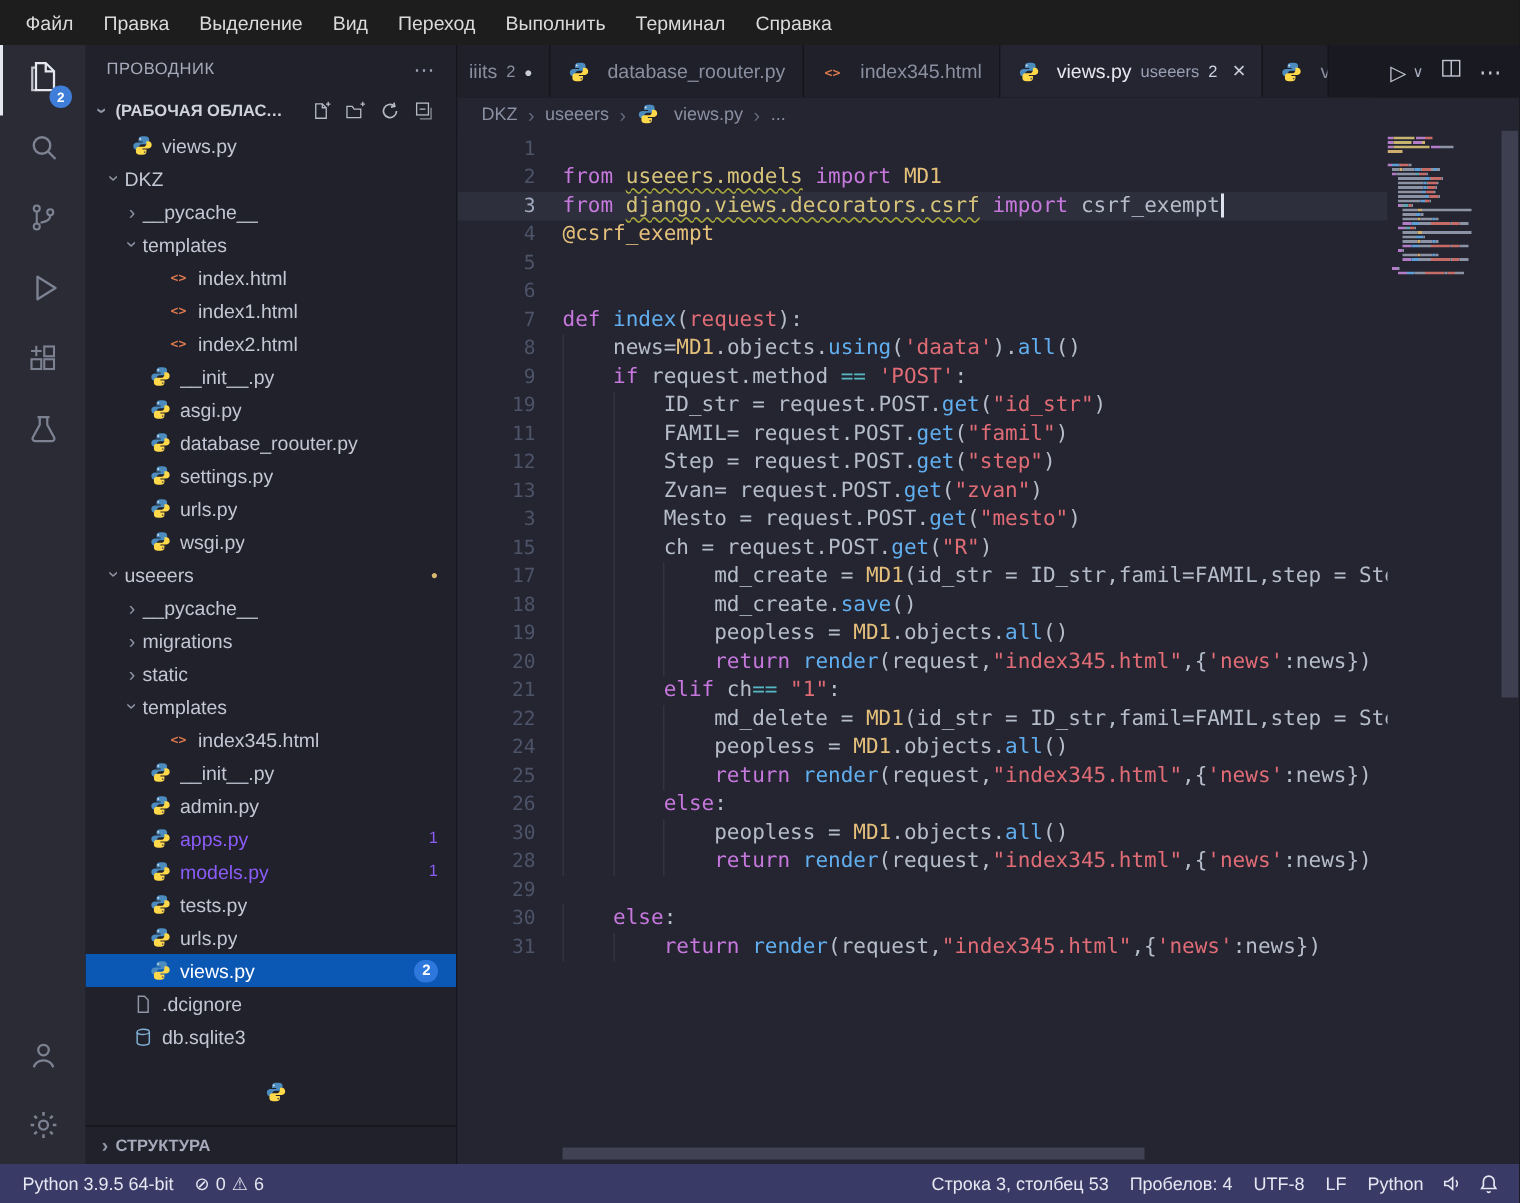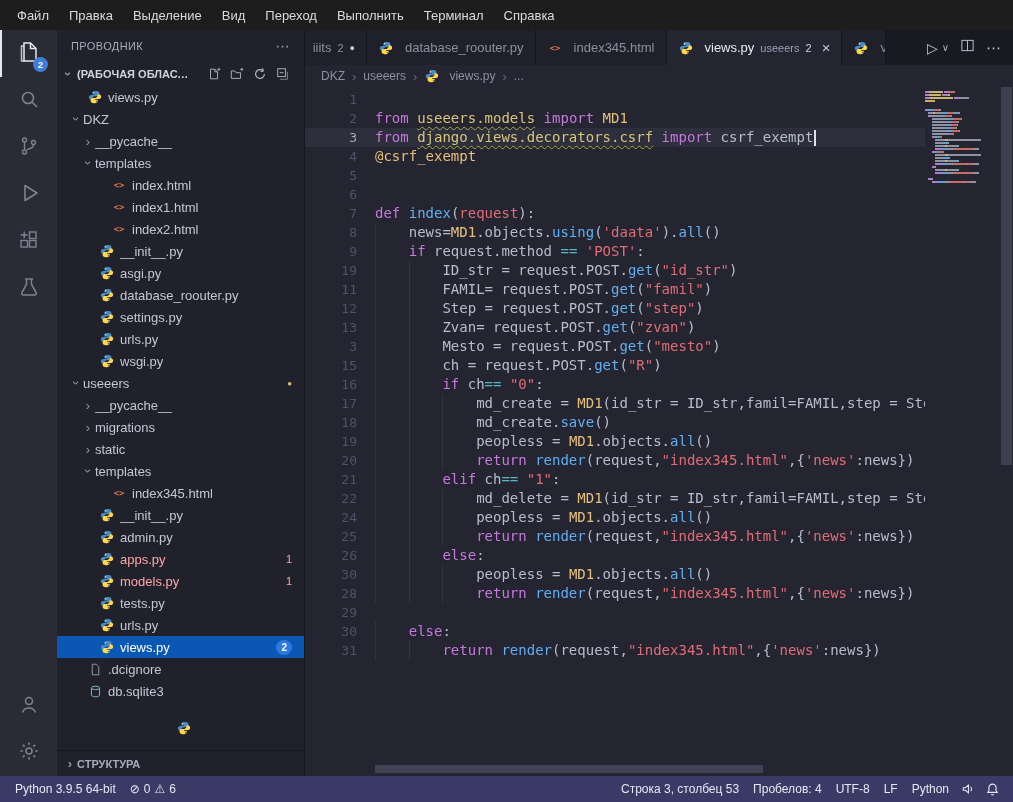--- a/index.html
+++ b/index.html
@@ -29,21 +29,21 @@
   .sb-actions span{display:inline-flex;}
   .tree{flex:1;overflow:hidden;}
   .tree-row{height:22px;display:flex;align-items:center;white-space:nowrap;cursor:default;}
   .chev{display:inline-block;width:14px;color:#9094a4;font-size:13px;text-align:center;transform-origin:55% 50%;flex:0 0 14px;}
   .chev.open{transform:rotate(90deg);}
   .chev.spacer{flex:0 0 18px;}
   .ficon{width:16px;display:inline-flex;justify-content:center;align-items:center;margin-right:5px;flex:0 0 16px;}
   .tlabel{overflow:hidden;text-overflow:ellipsis;}
   .tbadge{margin-left:auto;margin-right:12px;font-size:11px;color:#9ba0b0;}
   .tdot{margin-left:auto;margin-right:12px;color:#d7ba6f;font-size:8px;}
-  .tree-row.modified .tlabel,.tree-row.modified .tbadge{color:#fca5a5;}
+  .tree-row.modified .tlabel,.tree-row.modified .tbadge{color:#8b5cf6;}
   .tree-row.selected{background:#0b57b4;color:#fff;}
   .tree-row.selected .chev{color:#dfe8f6;}
   .tree-row.selected .tbadge{background:#2d77dd;color:#fff;border-radius:8px;padding:0 5px;height:15px;
                              display:flex;align-items:center;font-size:10px;font-weight:bold;}
   .sb-outline{flex:0 0 26px;margin-top:auto;border-top:1px solid #15151d;display:flex;align-items:center;
               font-size:11px;font-weight:bold;color:#a6aaba;padding:0 6px;}
   
   .editor-col{flex:1;display:flex;flex-direction:column;min-width:0;background:#252532;}
   .tabbar{flex:0 0 35px;background:#191921;display:flex;justify-content:space-between;min-width:0;}
   .tabs{display:flex;height:100%;overflow:hidden;}
@@ -638,24 +638,20 @@
             </div>
             <div class="line">
               <span class="ln">3</span>
               <span class="lc"><span class="guide" style="left: 0ch;"></span><span class="guide" style="left: 4ch;"></span><span class="tk-v">        Mesto = request.POST.</span><span class="tk-f">get</span><span class="tk-v">(</span><span class="tk-s">"mesto"</span><span class="tk-v">)</span></span>
             </div>
             <div class="line">
               <span class="ln">15</span>
               <span class="lc"><span class="guide" style="left: 0ch;"></span><span class="guide" style="left: 4ch;"></span><span class="tk-v">        ch = request.POST.</span><span class="tk-f">get</span><span class="tk-v">(</span><span class="tk-s">"R"</span><span class="tk-v">)</span></span>
             </div>
             <div class="line">
-              <span class="ln">16</span>
-              <span class="lc"><span class="guide" style="left: 0ch;"></span><span class="guide" style="left: 4ch;"></span><span class="tk-k">        if </span><span class="tk-v">ch</span><span class="tk-o">== </span><span class="tk-s">"0"</span><span class="tk-v">:</span></span>
-            </div>
-            <div class="line">
               <span class="ln">17</span>
               <span class="lc"><span class="guide" style="left: 0ch;"></span><span class="guide" style="left: 4ch;"></span><span class="guide" style="left: 8ch;"></span><span class="tk-v">            md_create = </span><span class="tk-c">MD1</span><span class="tk-v">(id_str = ID_str,famil=FAMIL,step = Ste</span></span>
             </div>
             <div class="line">
               <span class="ln">18</span>
               <span class="lc"><span class="guide" style="left: 0ch;"></span><span class="guide" style="left: 4ch;"></span><span class="guide" style="left: 8ch;"></span><span class="tk-v">            md_create.</span><span class="tk-f">save</span><span class="tk-v">()</span></span>
             </div>
             <div class="line">
               <span class="ln">19</span>
               <span class="lc"><span class="guide" style="left: 0ch;"></span><span class="guide" style="left: 4ch;"></span><span class="guide" style="left: 8ch;"></span><span class="tk-v">            peopless = </span><span class="tk-c">MD1</span><span class="tk-v">.objects.</span><span class="tk-f">all</span><span class="tk-v">()</span></span>

